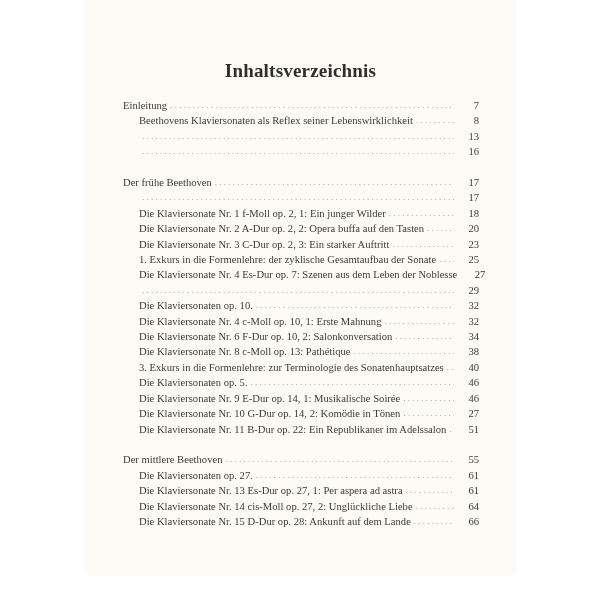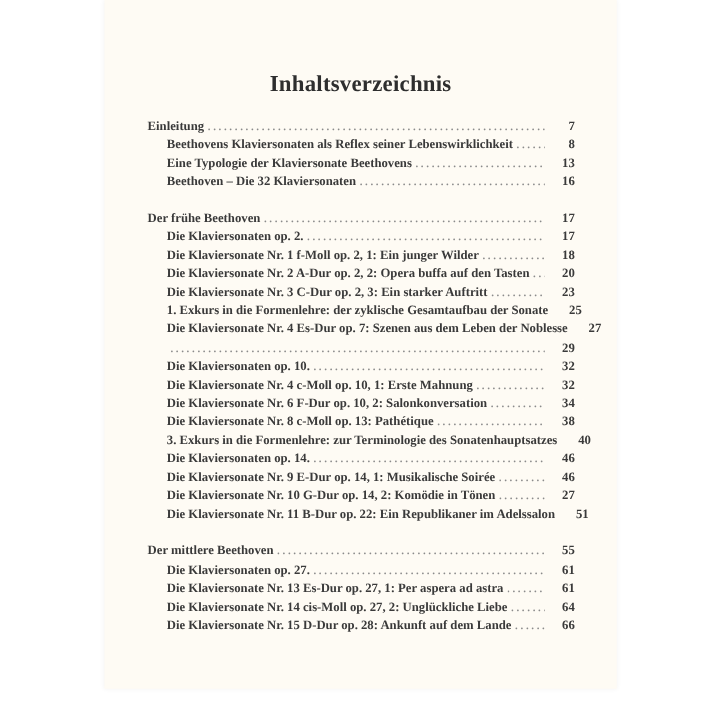--- a/index.html
+++ b/index.html
@@ -4,21 +4,21 @@
 <style>
   html, body { margin:0; padding:0; }
   body { width:600px; height:600px; background:#ffffff; position:relative; overflow:hidden;
          font-family:"Liberation Serif","DejaVu Serif",serif; color:#3a3a3a; }
   .page { position:absolute; left:87px; top:0; width:427px; height:574px; background:#fefbf4;
           box-shadow: 0 0 4px rgba(0,0,0,0.05); }
   .title { position:absolute; left:0; right:0; top:60px; text-align:center; font-size:19px;
            color:#2e2e2e; font-weight:bold; letter-spacing:0.2px; }
   .toc { position:absolute; left:36px; width:356px; top:98px; font-size:10.6px; line-height:15.4px; }
   .section { margin-bottom:15.4px; }
-  .row { display:flex; align-items:flex-start; white-space:nowrap;font-weight:bold; }
+  .row { display:flex; align-items:flex-start; white-space:nowrap; }
   .row.sub { padding-left:16px; }
   .row .label { flex:0 0 auto; }
   .row .dots { flex:1 1 auto; overflow:hidden; margin:0 3px; color:#8a8a8a; letter-spacing:2.2px; font-size:9px; }
   .row .dots::after { content:". . . . . . . . . . . . . . . . . . . . . . . . . . . . . . . . . . . . . . . . . . . . . . . . . . . . . . . . . . . . . . . . . . . . . . . . . . . . . . . . . . . . . . . . . . . . . . . . . . . . . . . . . . . . . . . . . . . . . . . . . . . . . . . . . . . . . . . . . . . . . . . . . . . . . . . . . . . . . . . . . . . . . . . . . . . . . . . . . . . . . . . . ."; letter-spacing:0; }
   .row .page-no { flex:0 0 22px; text-align:right; }
 </style>
 </head>
 <body>
 
 <div class="page">
@@ -29,38 +29,35 @@
           <span class="label">Einleitung</span>
           <span class="dots"></span>
           <span class="page-no">7</span>
         </div>
         <div class="row sub">
           <span class="label">Beethovens Klaviersonaten als Reflex seiner Lebenswirklichkeit</span>
           <span class="dots"></span>
           <span class="page-no">8</span>
         </div>
         <div class="row sub">
-          <span class="label">Eine Typologie der Klaviersonate Beethovens</span>
           <span class="dots"></span>
           <span class="page-no">13</span>
         </div>
         <div class="row sub">
-          <span class="label">Beethoven – Die 32 Klaviersonaten</span>
           <span class="dots"></span>
           <span class="page-no">16</span>
         </div>
       </div>
       <div class="section">
         <div class="row head">
           <span class="label">Der frühe Beethoven</span>
           <span class="dots"></span>
           <span class="page-no">17</span>
         </div>
         <div class="row sub">
-          <span class="label">Die Klaviersonaten op. 2.</span>
           <span class="dots"></span>
           <span class="page-no">17</span>
         </div>
         <div class="row sub">
           <span class="label">Die Klaviersonate Nr. 1 f-Moll op. 2, 1: Ein junger Wilder</span>
           <span class="dots"></span>
           <span class="page-no">18</span>
         </div>
         <div class="row sub">
           <span class="label">Die Klaviersonate Nr. 2 A-Dur op. 2, 2: Opera buffa auf den Tasten</span>
@@ -105,21 +102,21 @@
           <span class="label">Die Klaviersonate Nr. 8 c-Moll op. 13: Pathétique</span>
           <span class="dots"></span>
           <span class="page-no">38</span>
         </div>
         <div class="row sub">
           <span class="label">3. Exkurs in die Formenlehre: zur Terminologie des Sonatenhauptsatzes</span>
           <span class="dots"></span>
           <span class="page-no">40</span>
         </div>
         <div class="row sub">
-          <span class="label">Die Klaviersonaten op. 14.</span>
+          <span class="label">Die Klaviersonaten op. 5.</span>
           <span class="dots"></span>
           <span class="page-no">46</span>
         </div>
         <div class="row sub">
           <span class="label">Die Klaviersonate Nr. 9 E-Dur op. 14, 1: Musikalische Soirée</span>
           <span class="dots"></span>
           <span class="page-no">46</span>
         </div>
         <div class="row sub">
           <span class="label">Die Klaviersonate Nr. 10 G-Dur op. 14, 2:  Komödie in Tönen</span>

